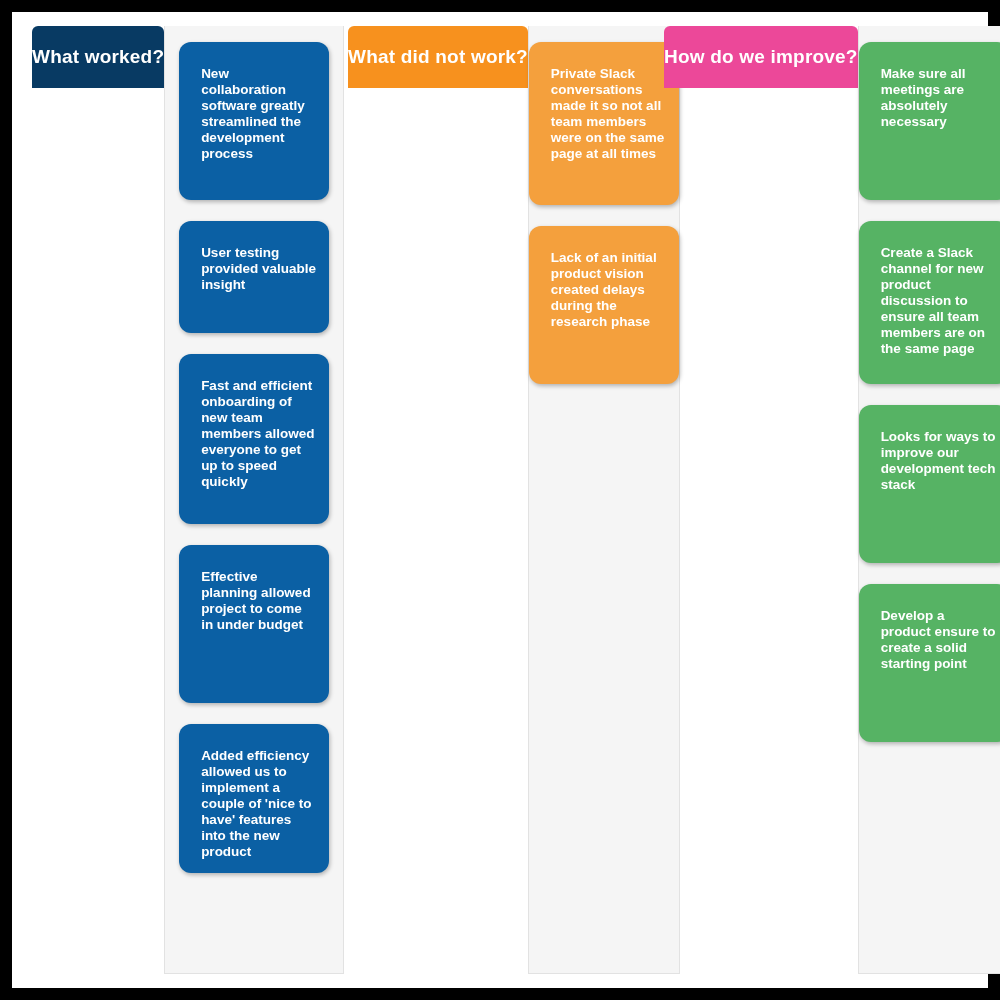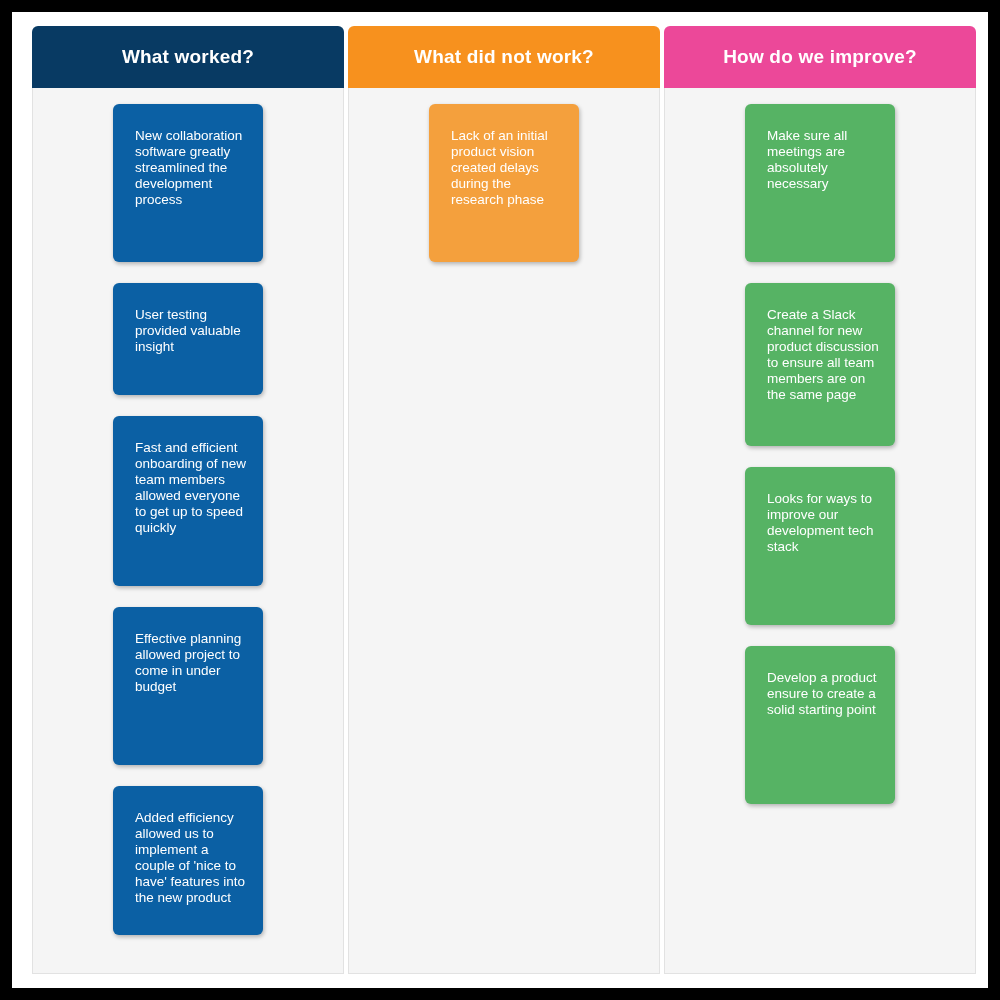--- a/index.html
+++ b/index.html
@@ -35,21 +35,21 @@
   .columns {
     display: flex;
     width: 100%;
     height: 100%;
     gap: 4px;
   }
 
   .column {
     flex: 1 1 0;
     display: flex;
-    flex-direction: column;
+    flex-direction: row;
     min-width: 0;
     position: relative;
   }
 
   .column-body {
     flex: 1 1 auto;
     background: #f5f5f5;
     border-left: 1px solid #e2e2e2;
     border-right: 1px solid #e2e2e2;
     border-bottom: 1px solid #e2e2e2;
@@ -72,26 +72,26 @@
     letter-spacing: 0.2px;
     flex: 0 0 auto;
   }
 
   .col-worked .column-header { background: #083A63; }
   .col-notwork .column-header { background: #F7911E; }
   .col-improve .column-header { background: #ec4899; }
 
   .card {
     width: 150px;
-    border-radius: 6px;
+    border-radius: 12px;
     box-sizing: border-box;
     padding: 24px 13px 13px 22px;
     color: #ffffff;
     font-size: 13.5px;
-    font-weight: normal;
+    font-weight: bold;
     line-height: 1.18;
     box-shadow: 1px 2px 4px rgba(0,0,0,0.28);
     margin-bottom: 21px;
     overflow: hidden;
     word-wrap: break-word;
   }
 
   .col-worked .card { background: #0B60A4; }
   .col-notwork .card { background: #F4A03D; }
   .col-improve .card { background: #56B364; }
@@ -124,20 +124,23 @@
           </div>
           <div class="card" style="height:149px">
             <span class="card-text">Added efficiency allowed us to implement a couple of 'nice to have' features into the new product</span>
           </div>
         </div>
       </div>
 
       <div class="column col-notwork">
         <div class="column-header">What did not work?</div>
         <div class="column-body">
+          <div class="card" style="height:163px">
+            <span class="card-text">Private Slack conversations made it so not all team members were on the same page at all times</span>
+          </div>
           <div class="card" style="height:158px">
             <span class="card-text">Lack of an initial product vision created delays during the research phase</span>
           </div>
         </div>
       </div>
 
       <div class="column col-improve">
         <div class="column-header">How do we improve?</div>
         <div class="column-body">
           <div class="card" style="height:158px">

